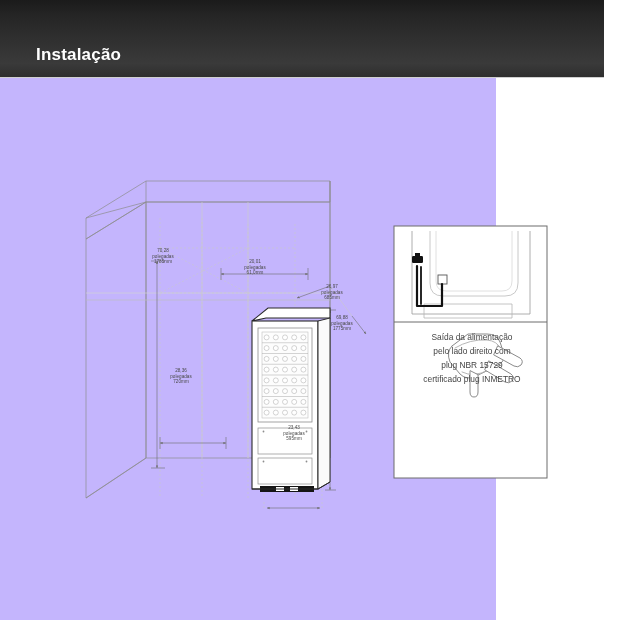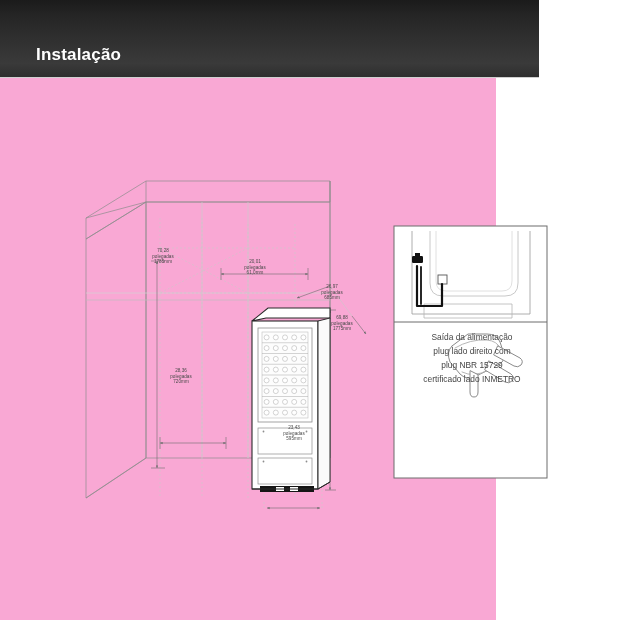--- a/index.html
+++ b/index.html
@@ -15,21 +15,21 @@
     overflow: hidden;
     font-family: "Liberation Sans", sans-serif;
     color: #333333;
   }
 
   
   #header-bar {
     position: absolute;
     left: 0;
     top: 0;
-    width: 539px;
+    width: 604px;
     height: 78px;
     background: linear-gradient(to bottom,
                 #1b1b1b 0%,
                 #242424 18%,
                 #2c2c2c 40%,
                 #333333 62%,
                 #3a3a3a 82%,
                 #2e2e2e 100%);
     border-bottom: 1px solid #cfcfcf;
     box-sizing: border-box;
@@ -45,21 +45,21 @@
     white-space: nowrap;
   }
 
   
   #diagram-area {
     position: absolute;
     left: 0;
     top: 78px;
     width: 496px;
     height: 542px;
-    background: #f9a8d4;
+    background: #c4b5fd;
   }
   #diagram-svg {
     position: absolute;
     left: 0;
     top: 0;
   }
 
   
   .dim-label {
     position: absolute;
@@ -345,18 +345,18 @@
   </div>
 
   <div class="dim-label" style="left:268px; top:347px; width:52px;">
     <span>23,43</span>
     <span>polegadas</span>
     <span>595mm</span>
   </div>
 
   <div id="power-note">
     <span>Saída da alimentação</span>
-    <span>plug lado direito com</span>
+    <span>pelo lado direito com</span>
     <span>plug NBR 15729</span>
-    <span>certificado lado INMETRO</span>
+    <span>certificado plug INMETRO</span>
   </div>
 
 </div>
 
 </body></html>

